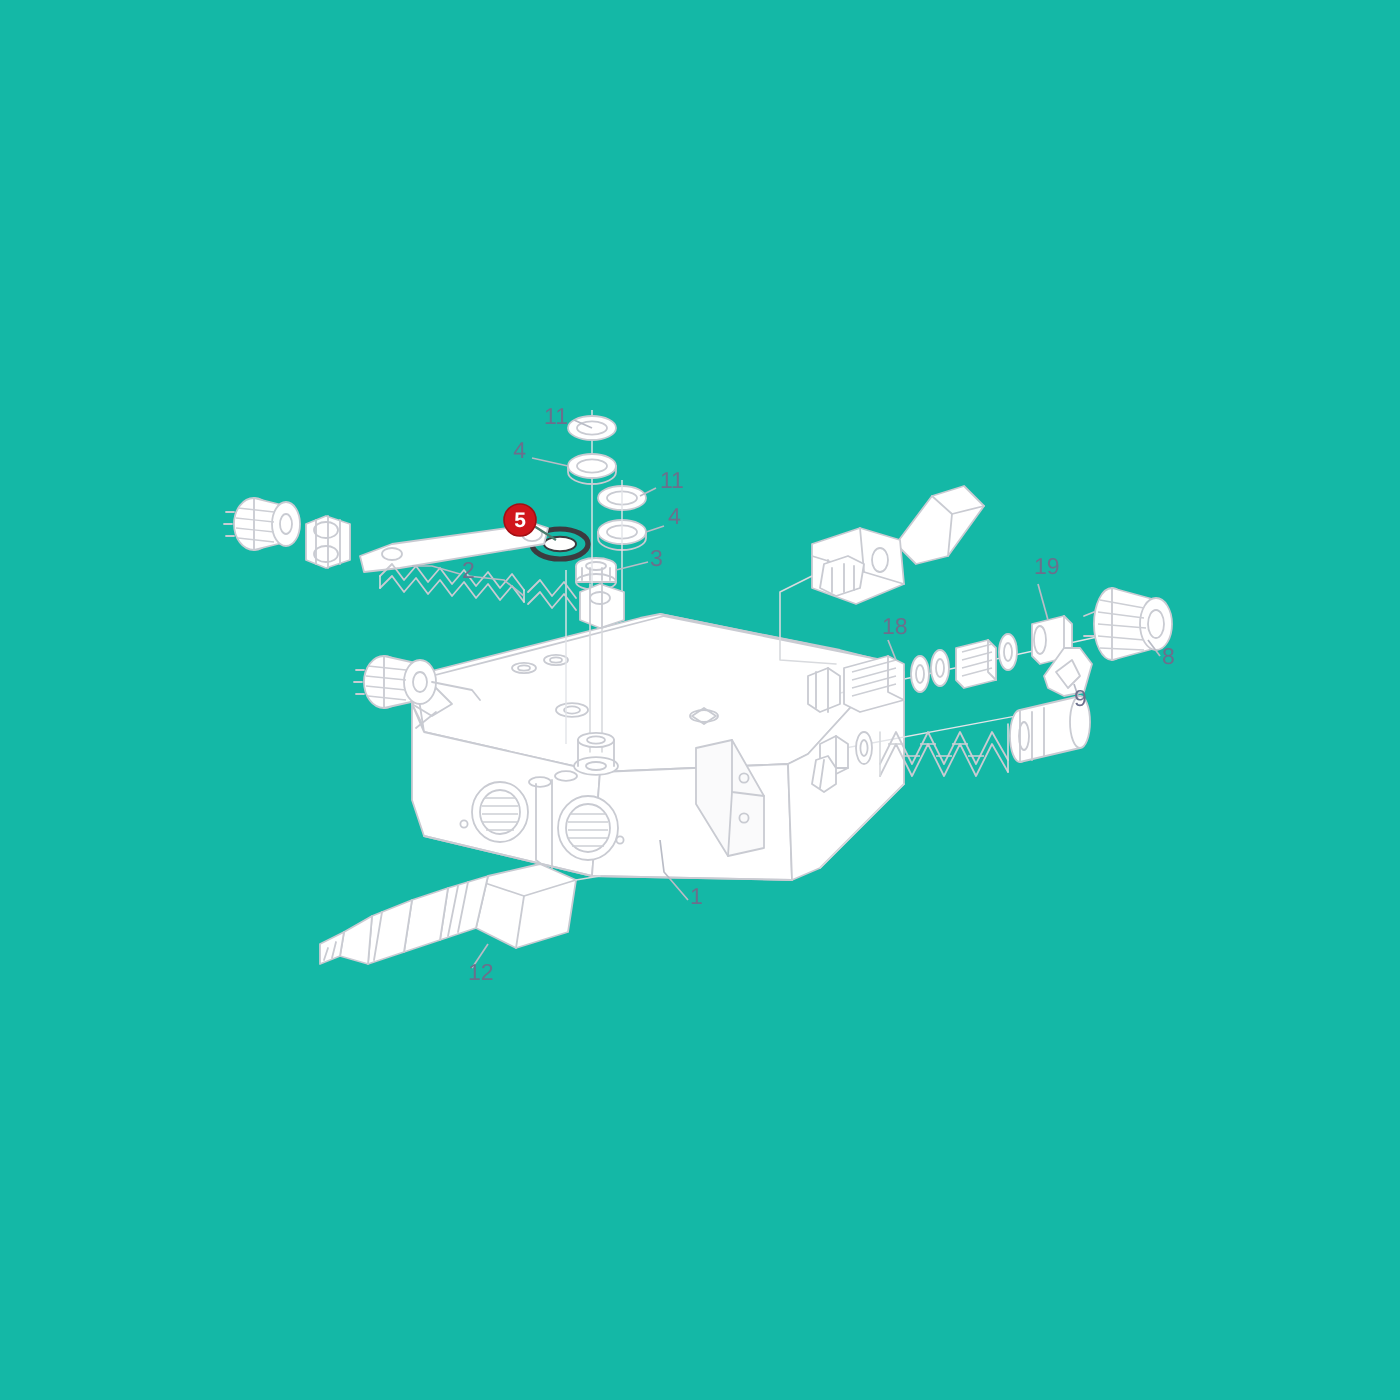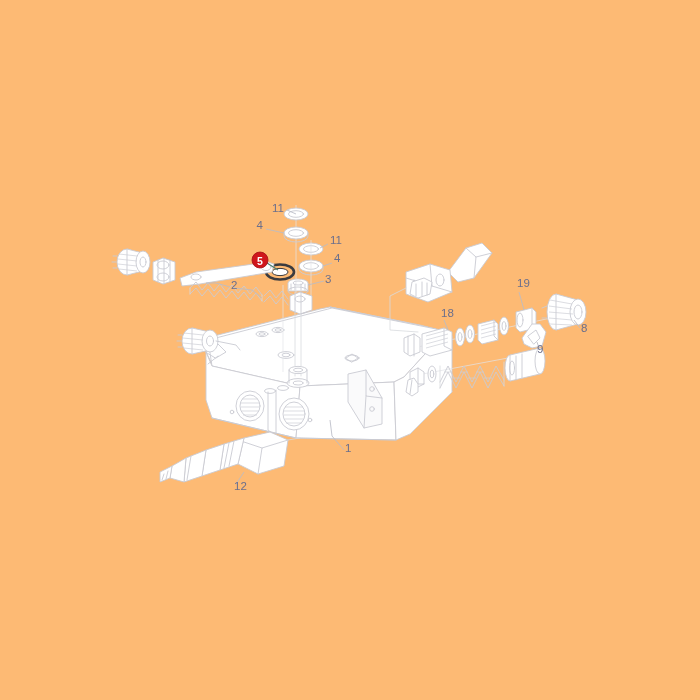--- a/index.html
+++ b/index.html
@@ -11,21 +11,21 @@
   body {
     width: 700px;
     height: 700px;
     overflow: hidden;
     font-family: "Liberation Sans", sans-serif;
   }
   #diagram-root {
     position: relative;
     width: 700px;
     height: 700px;
-    background: #fdba74;
+    background: #14b8a6;
   }
   svg#parts-svg {
     display: block;
     width: 700px;
     height: 700px;
   }
   .ln {
     fill: none;
     stroke: #c9cbd2;
     stroke-width: 0.9;

